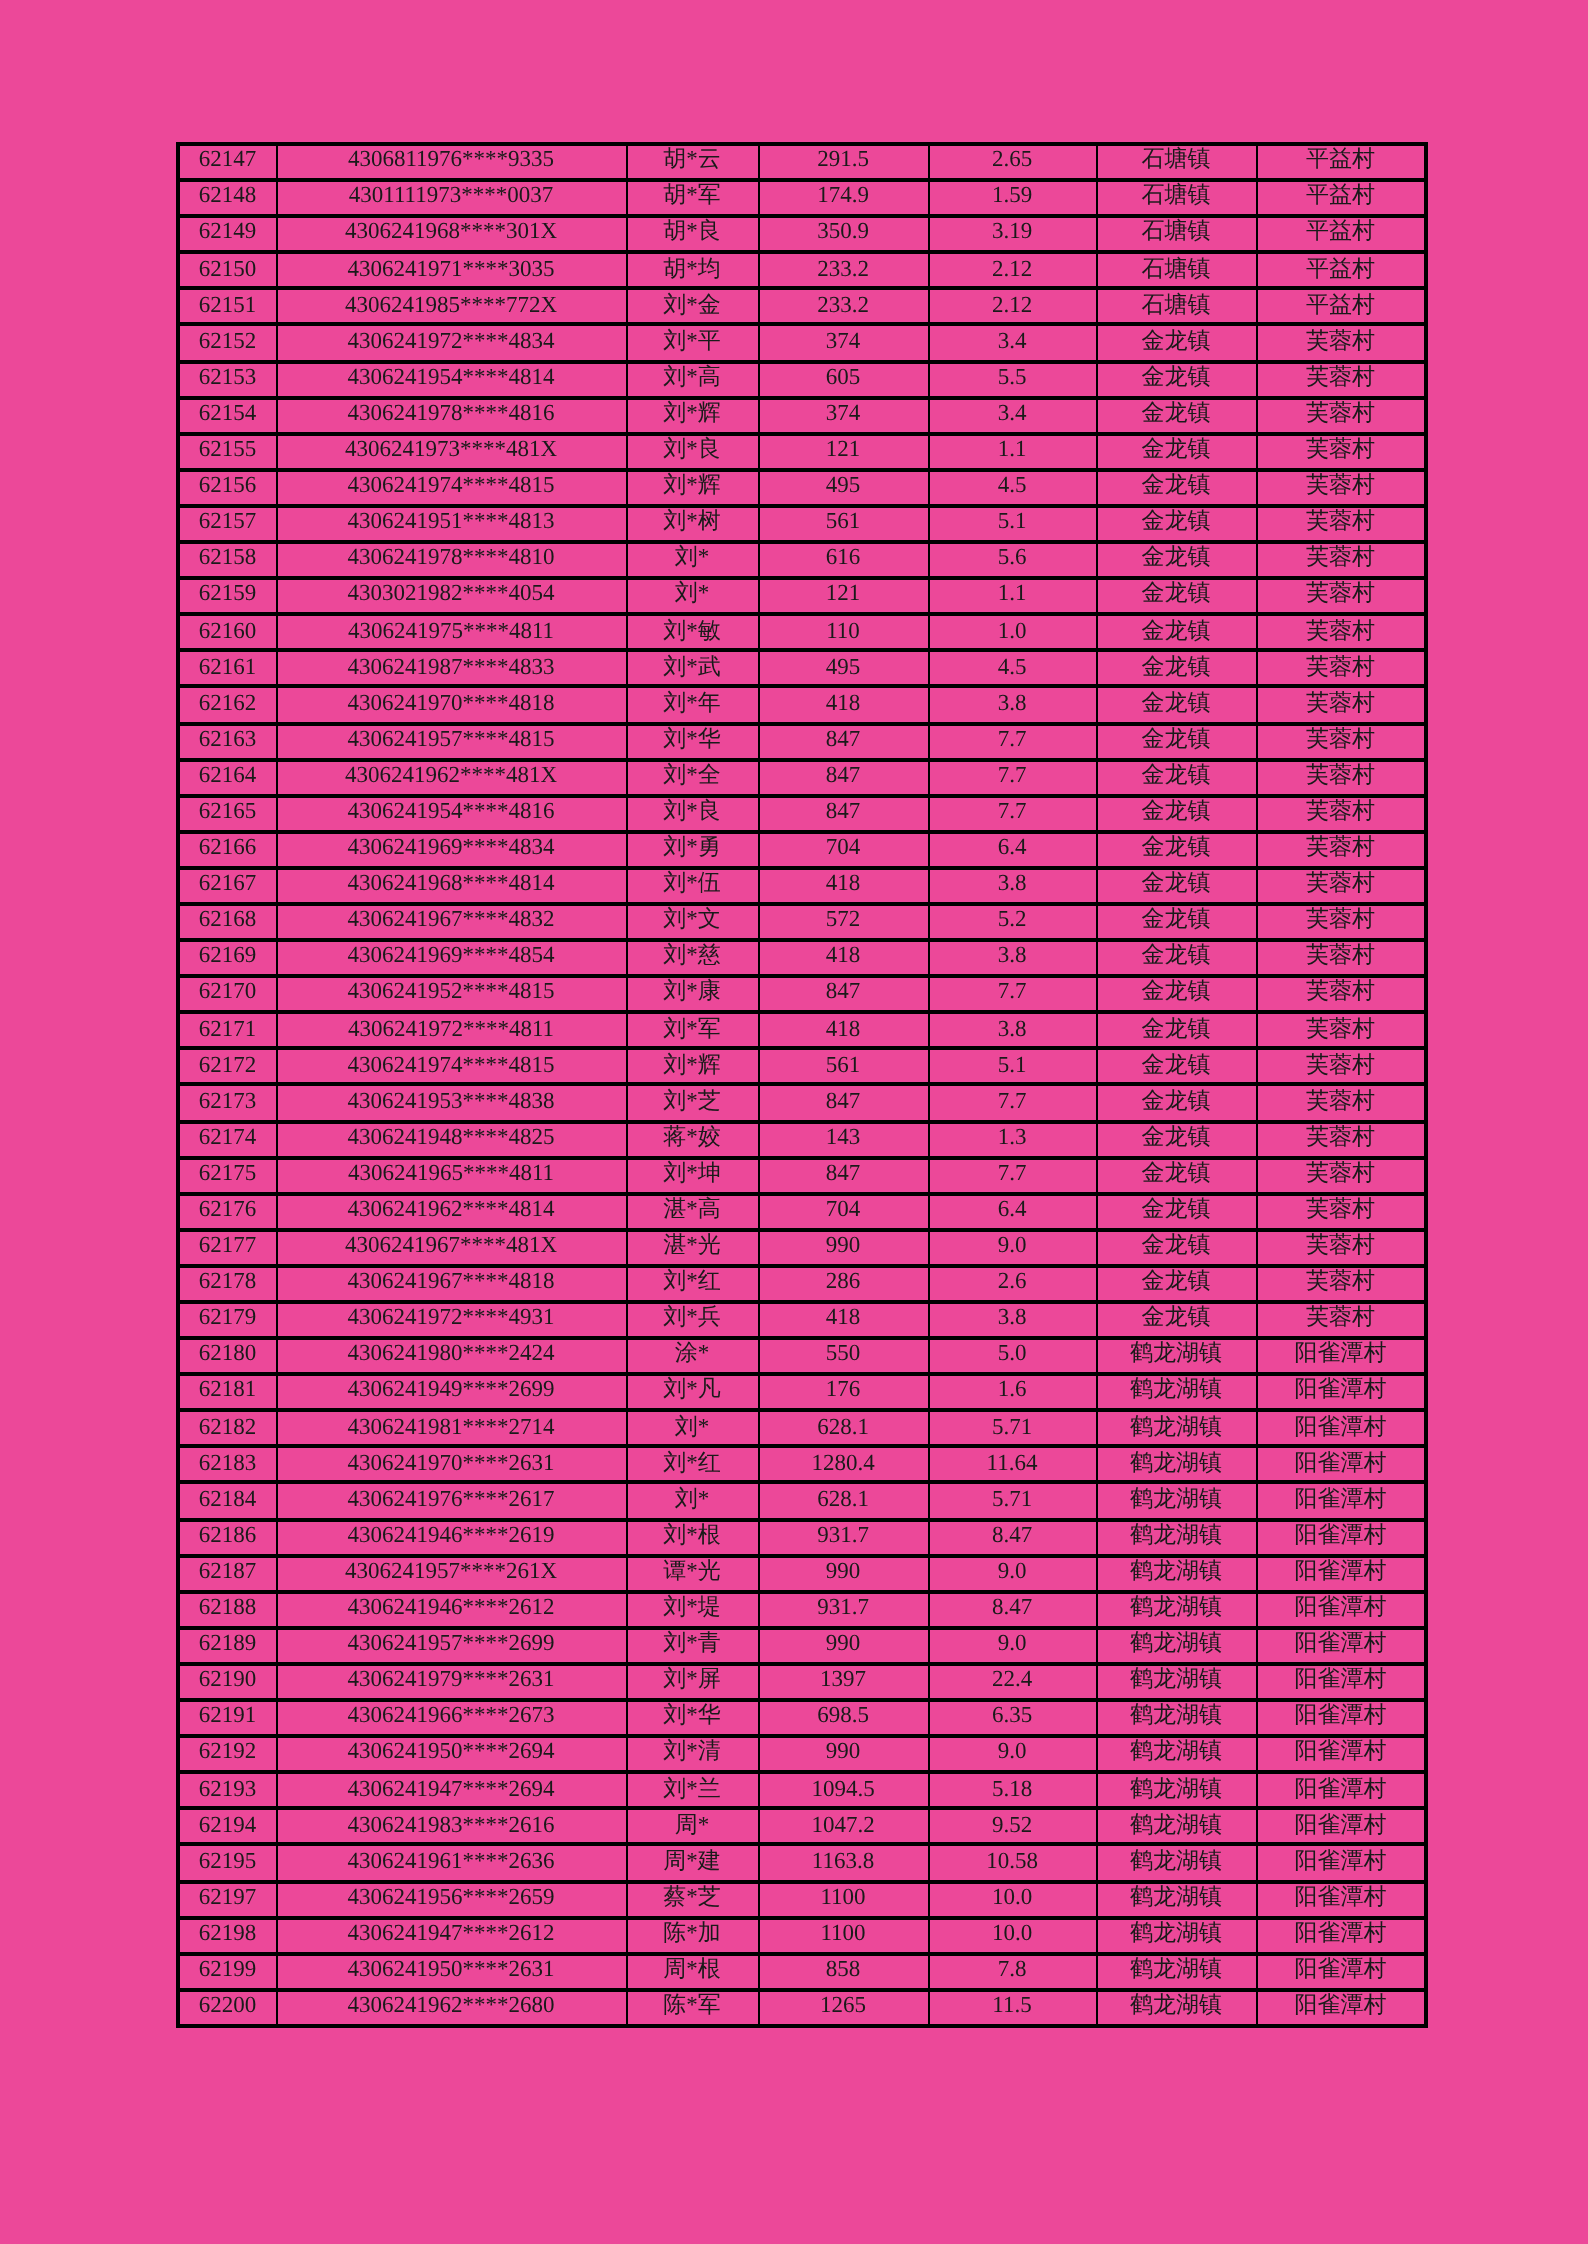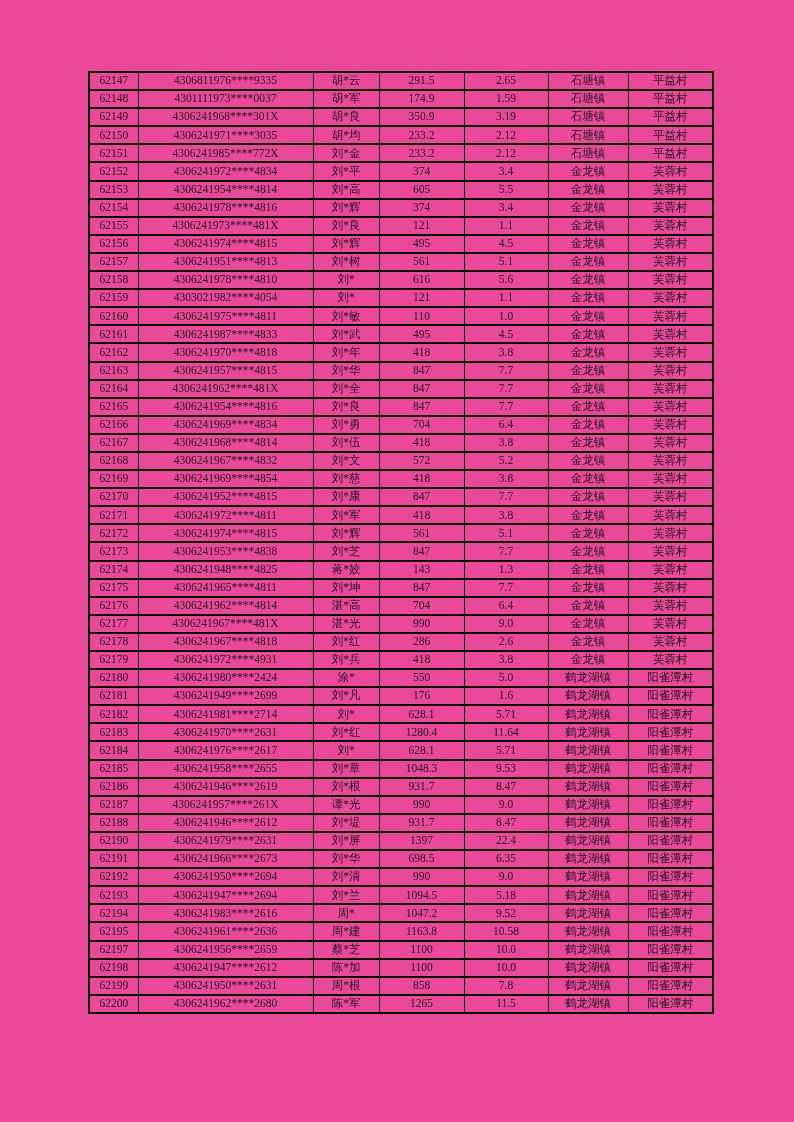--- a/index.html
+++ b/index.html
@@ -397,29 +397,20 @@
         <tr>
           <td>62184</td>
           <td>4306241976****2617</td>
           <td>刘*</td>
           <td>628.1</td>
           <td>5.71</td>
           <td>鹤龙湖镇</td>
           <td>阳雀潭村</td>
         </tr>
         <tr>
-          <td>62185</td>
-          <td>4306241958****2655</td>
-          <td>刘*章</td>
-          <td>1048.3</td>
-          <td>9.53</td>
-          <td>鹤龙湖镇</td>
-          <td>阳雀潭村</td>
-        </tr>
-        <tr>
           <td>62186</td>
           <td>4306241946****2619</td>
           <td>刘*根</td>
           <td>931.7</td>
           <td>8.47</td>
           <td>鹤龙湖镇</td>
           <td>阳雀潭村</td>
         </tr>
         <tr>
           <td>62187</td>
@@ -433,20 +424,29 @@
         <tr>
           <td>62188</td>
           <td>4306241946****2612</td>
           <td>刘*堤</td>
           <td>931.7</td>
           <td>8.47</td>
           <td>鹤龙湖镇</td>
           <td>阳雀潭村</td>
         </tr>
         <tr>
+          <td>62189</td>
+          <td>4306241957****2699</td>
+          <td>刘*青</td>
+          <td>990</td>
+          <td>9.0</td>
+          <td>鹤龙湖镇</td>
+          <td>阳雀潭村</td>
+        </tr>
+        <tr>
           <td>62190</td>
           <td>4306241979****2631</td>
           <td>刘*屏</td>
           <td>1397</td>
           <td>22.4</td>
           <td>鹤龙湖镇</td>
           <td>阳雀潭村</td>
         </tr>
         <tr>
           <td>62191</td>

